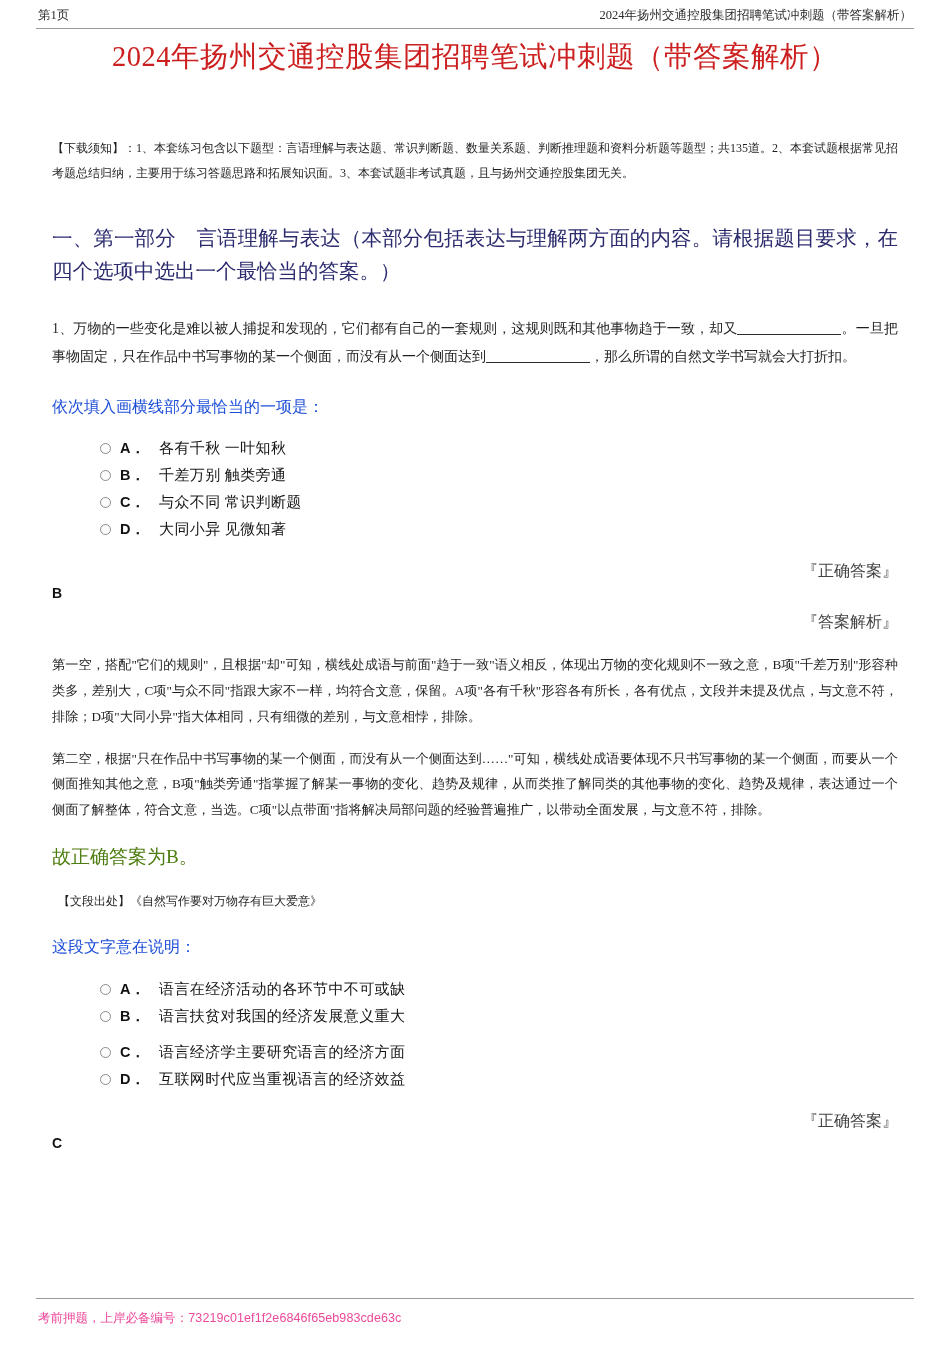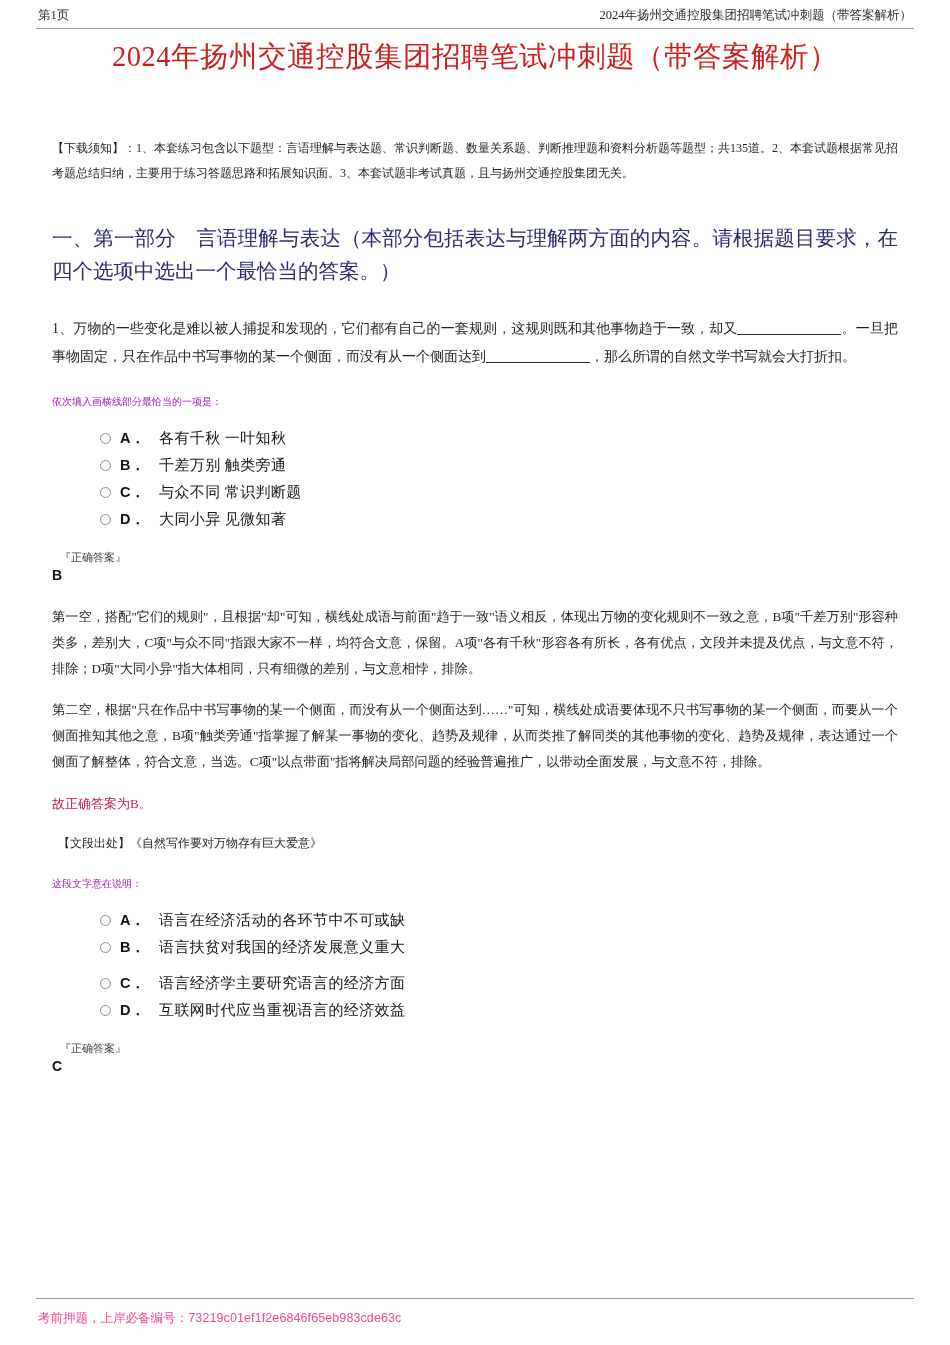--- a/index.html
+++ b/index.html
@@ -99,23 +99,23 @@
 
   .blank {
     display: inline-block;
     width: 104px;
     border-bottom: 1.3px solid #2b2b2b;
     vertical-align: -2px;
   }
 
   .prompt {
     margin-top: 22px;
-    font-size: 10px;
+    font-size: 16px;
     line-height: 1.8;
-    color: #a21caf;
+    color: #1d4ed8;
   }
 
   
   .options { margin-top: 14px; }
   .option {
     display: flex;
     align-items: center;
     margin-left: 48px;
     height: 27px;
     font-size: 15px;
@@ -139,24 +139,25 @@
     min-width: 30px;
   }
   .opt-text {
     margin-left: 9px;
     letter-spacing: 0.4px;
   }
 
   
   .ans-label {
     margin-top: 16px;
-    font-size: 11px;
+    font-size: 16px;
     color: #444;
     padding-left: 8px;
     line-height: 1.5;
+    text-align: right;
   }
   .ans-value {
     font-family: "Liberation Sans", sans-serif;
     font-size: 14px;
     font-weight: 700;
     color: #111;
     line-height: 1.5;
   }
   .ans-label.tight { margin-top: 6px; }
 
@@ -165,23 +166,23 @@
     font-size: 13.2px;
     line-height: 1.95;
     color: #1f1f1f;
     text-align: justify;
     text-justify: inter-ideograph;
   }
   .explain.second { margin-top: 16px; }
 
   .conclusion {
     margin-top: 18px;
-    font-size: 13px;
+    font-size: 19px;
     line-height: 1.7;
-    color: #be185d;
+    color: #4d7c0f;
   }
   .source {
     margin-top: 18px;
     font-size: 12px;
     line-height: 1.7;
     color: #1f1f1f;
     padding-left: 6px;
   }
 
   
@@ -255,20 +256,21 @@
       </div>
       <div class="option">
         <span class="radio"></span>
         <span class="opt-letter">D．</span>
         <span class="opt-text">大同小异 见微知著</span>
       </div>
     </div>
 
     <p class="ans-label">『正确答案』</p>
     <p class="ans-value">B</p>
+    <p class="ans-label tight">『答案解析』</p>
 
     <p class="explain">第一空，搭配"它们的规则"，且根据"却"可知，横线处成语与前面"趋于一致"语义相反，体现出万物的变化规则不一致之意，B项"千差万别"形容种类多，差别大，C项"与众不同"指跟大家不一样，均符合文意，保留。A项"各有千秋"形容各有所长，各有优点，文段并未提及优点，与文意不符，排除；D项"大同小异"指大体相同，只有细微的差别，与文意相悖，排除。</p>
     <p class="explain second">第二空，根据"只在作品中书写事物的某一个侧面，而没有从一个侧面达到……"可知，横线处成语要体现不只书写事物的某一个侧面，而要从一个侧面推知其他之意，B项"触类旁通"指掌握了解某一事物的变化、趋势及规律，从而类推了解同类的其他事物的变化、趋势及规律，表达通过一个侧面了解整体，符合文意，当选。C项"以点带面"指将解决局部问题的经验普遍推广，以带动全面发展，与文意不符，排除。</p>
 
     <p class="conclusion">故正确答案为B。</p>
     <p class="source">【文段出处】《自然写作要对万物存有巨大爱意》</p>
 
 
     <p class="prompt">这段文字意在说明：</p>
 

